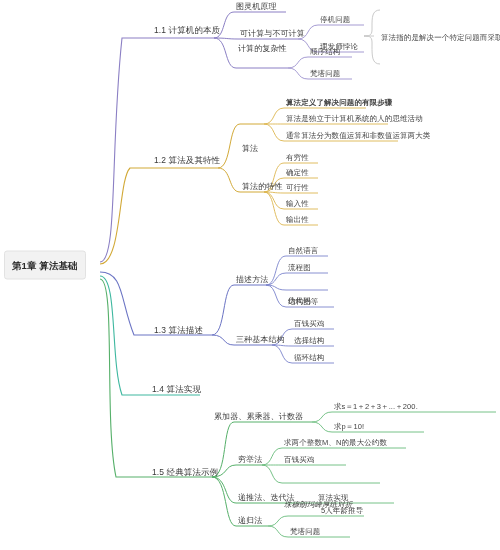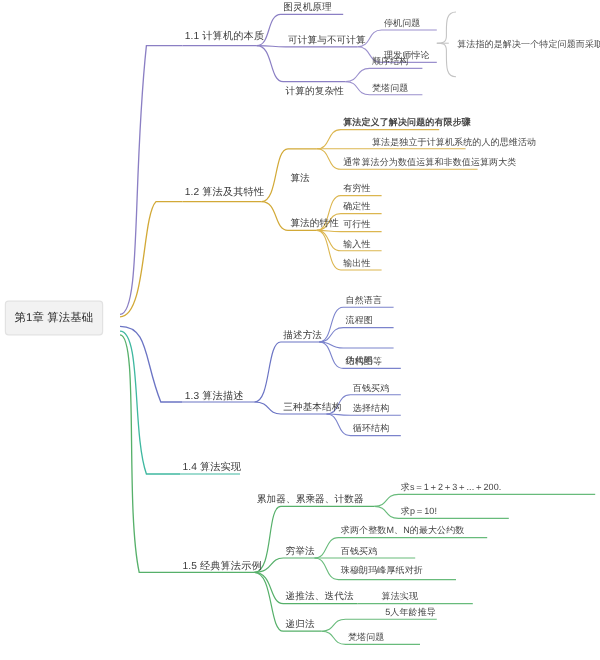--- a/index.html
+++ b/index.html
@@ -34,21 +34,21 @@
     letter-spacing: 0.1px;
     transform: translateY(-50%);
   }
   .node.root {
     font-size: 9.5px;
     color: #2b2b2b;
     background: #f2f2f2;
     border: 1px solid #e2e2e2;
     border-radius: 3px;
     padding: 8px 7px;
-    font-weight: normal;
+    font-weight: bold;
   }
   .node.lvl1 {
     font-size: 8.5px;
     color: #3a3a3a;
   }
   .node.lvl2 {
     font-size: 8px;
     color: #3a3a3a;
   }
   .node.lvl3 {
@@ -167,35 +167,35 @@
   <div class="node lvl1" style="left:154px; top:30px;">1.1 计算机的本质</div>
 
   <div class="node lvl2" style="left:236px; top:6px;">图灵机原理</div>
 
   <div class="node lvl2" style="left:240px; top:33px;">可计算与不可计算</div>
 
   <div class="node lvl3" style="left:320px; top:19px;">停机问题</div>
 
   <div class="node lvl3" style="left:320px; top:46px;">理发师悖论</div>
 
-  <div class="node lvl2" style="left:238px; top:76px;">计算的复杂性</div>
+  <div class="node lvl2" style="left:238px; top:48px;">计算的复杂性</div>
 
   <div class="node lvl3" style="left:310px; top:51px;">顺序结构</div>
 
   <div class="node lvl3" style="left:310px; top:73px;">梵塔问题</div>
 
   <div class="node note" style="left:381px; top:37px;">算法指的是解决一个特定问题而采取的方法和步骤</div>
 
   <div class="node lvl1" style="left:154px; top:160px;">1.2 算法及其特性</div>
 
   <div class="node lvl2" style="left:242px; top:118px;margin-top:30px;">算法</div>
 
   <div class="node lvl3" style="left:286px; top:102px;font-weight:bold;">算法定义了解决问题的有限步骤</div>
 
-  <div class="node lvl3" style="left:286px; top:118px;margin-left:24px;">算法是独立于计算机系统的人的思维活动</div>
+  <div class="node lvl3" style="left:286px; top:118px;">算法是独立于计算机系统的人的思维活动</div>
 
   <div class="node lvl3" style="left:286px; top:135px;">通常算法分为数值运算和非数值运算两大类</div>
 
   <div class="node lvl2" style="left:242px; top:186px;">算法的特性</div>
 
   <div class="node lvl3" style="left:286px; top:157px;">有穷性</div>
 
   <div class="node lvl3" style="left:286px; top:172px;">确定性</div>
 
   <div class="node lvl3" style="left:286px; top:187px;">可行性</div>
@@ -233,21 +233,21 @@
   <div class="node lvl3" style="left:334px; top:406px;">求s＝1＋2＋3＋...＋200.</div>
 
   <div class="node lvl3" style="left:334px; top:426px;">求p＝10!</div>
 
   <div class="node lvl2" style="left:238px; top:459px;">穷举法</div>
 
   <div class="node lvl3" style="left:284px; top:442px;">求两个整数M、N的最大公约数</div>
 
   <div class="node lvl3" style="left:284px; top:459px;">百钱买鸡</div>
 
-  <div class="node lvl3" style="left:284px; top:475px;">珠穆朗玛峰厚纸对折</div>
+  <div class="node lvl3" style="left:284px; top:504px;font-style:italic;">珠穆朗玛峰厚纸对折</div>
 
   <div class="node lvl2" style="left:238px; top:497px;">递推法、迭代法</div>
 
   <div class="node lvl3" style="left:318px; top:497px;">算法实现</div>
 
   <div class="node lvl2" style="left:238px; top:520px;">递归法</div>
 
   <div class="node lvl3" style="left:290px; top:510px;padding-left:31px;">5人年龄推导</div>
 
   <div class="node lvl3" style="left:290px; top:531px;">梵塔问题</div>

